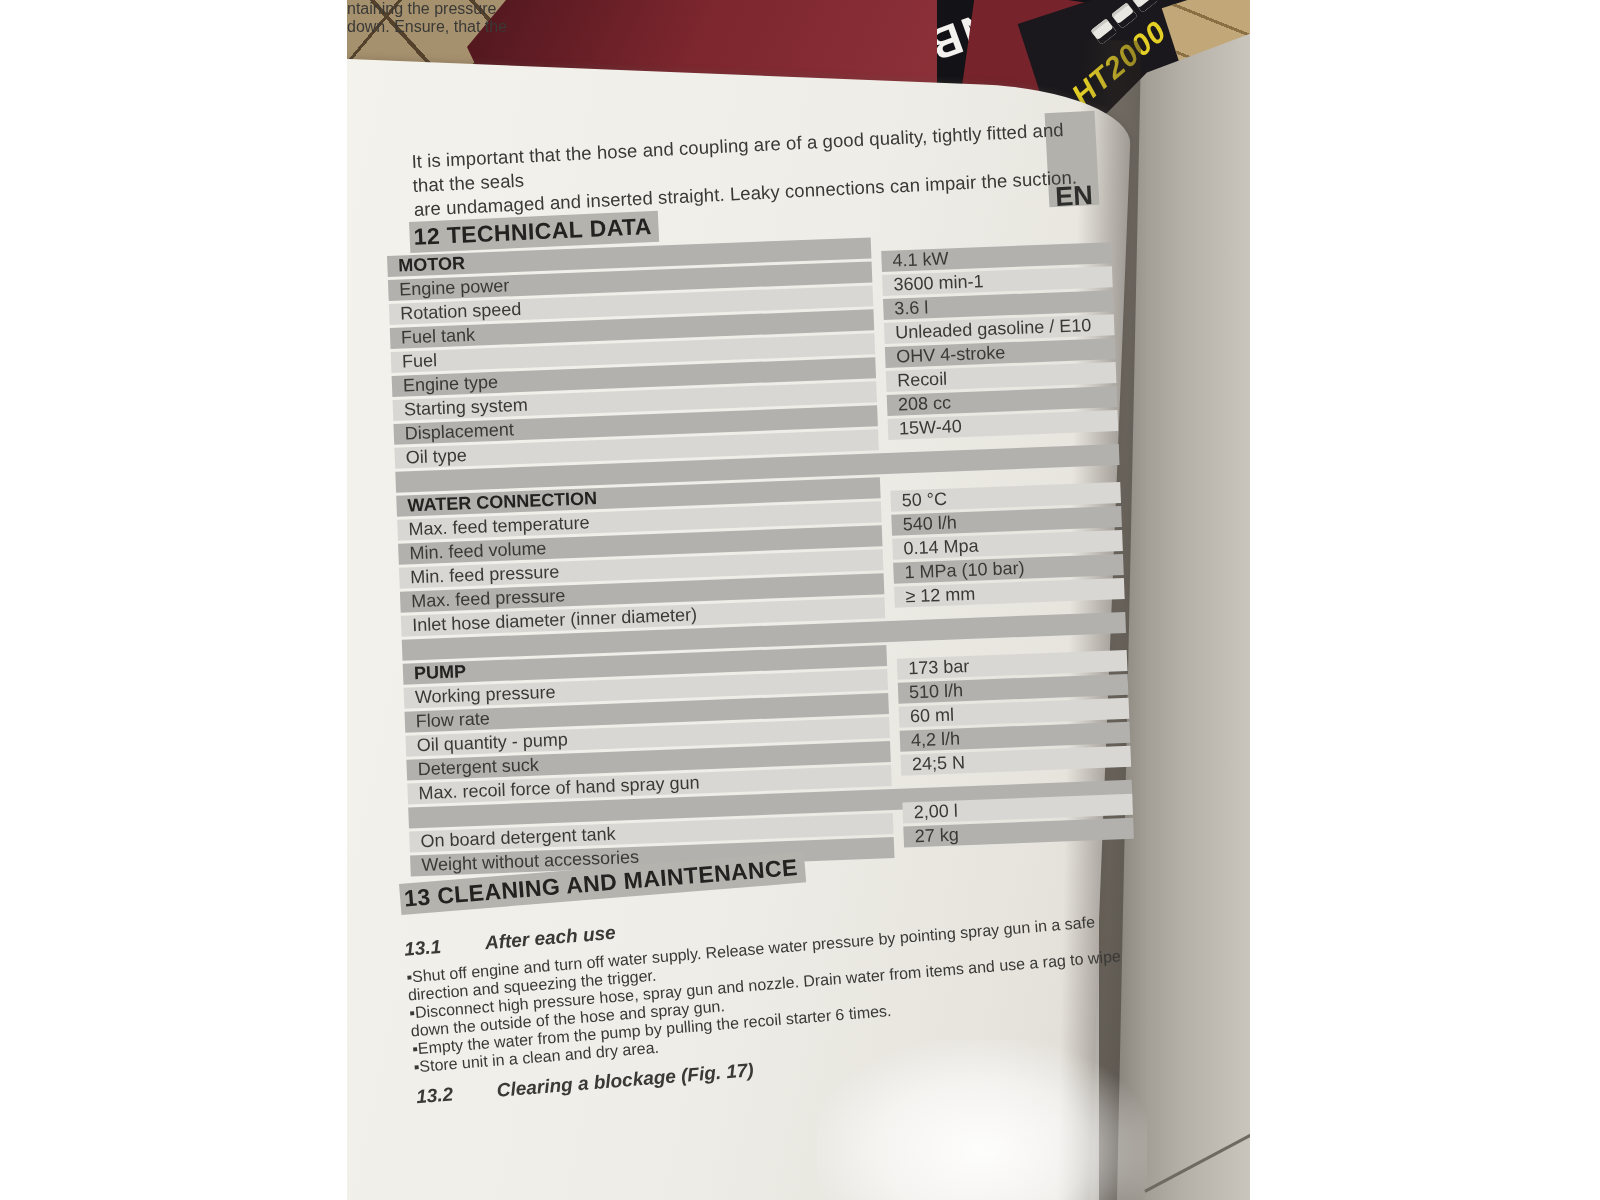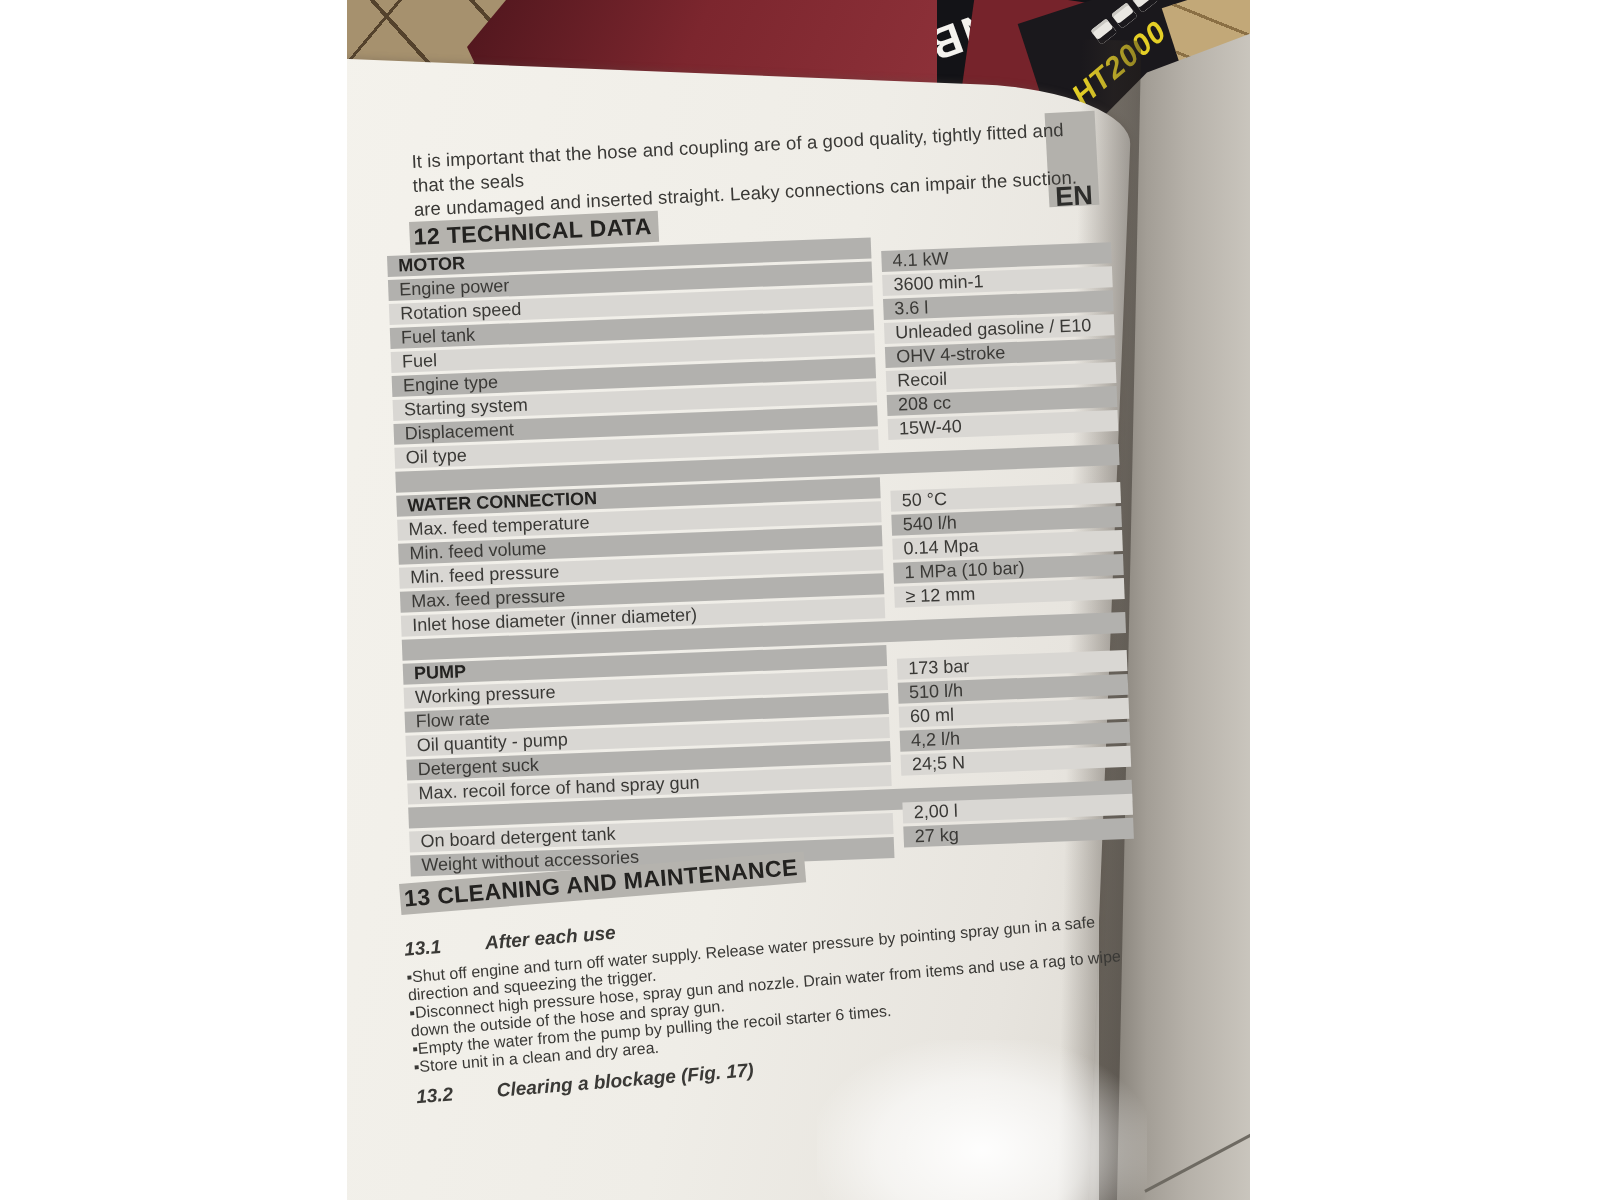--- a/index.html
+++ b/index.html
@@ -253,20 +253,24 @@
             <div class="b-item"><span class="bl">▪</span><span>Disconnect high pressure hose, spray gun and nozzle.  Drain water from items and use a rag to wipe down the outside of the hose and spray gun.</span></div>
             <div class="b-item"><span class="bl">▪</span><span>Empty the water from the pump by pulling the recoil starter 6 times.</span></div>
             <div class="b-item"><span class="bl">▪</span><span>Store unit in a clean and dry area.</span></div>
           </div>
         <div class="subhead">
           <span class="num">13.2</span>
           <span>Clearing a blockage (Fig. 17)</span>
         </div>
       </div>
 
+      <div class="frag2">
+        <div>ntaining   the   pressure</div>
+        <div>down.  Ensure,  that  the</div>
+      </div>
     </div>
 
     <div class="rp" id="rightCol">
         <div class="rl">If at any tim</div>
         <div class="rl">“OFF” the n</div>
         <div class="rl">the lance fo</div>
         <div class="rl">blockage. I</div>
         <div class="rl">cleaning to</div>
         <div class="rl">clearing a</div>
         <div class="rl bi" style="margin-top: 16px;">13.3      Ro</div>

